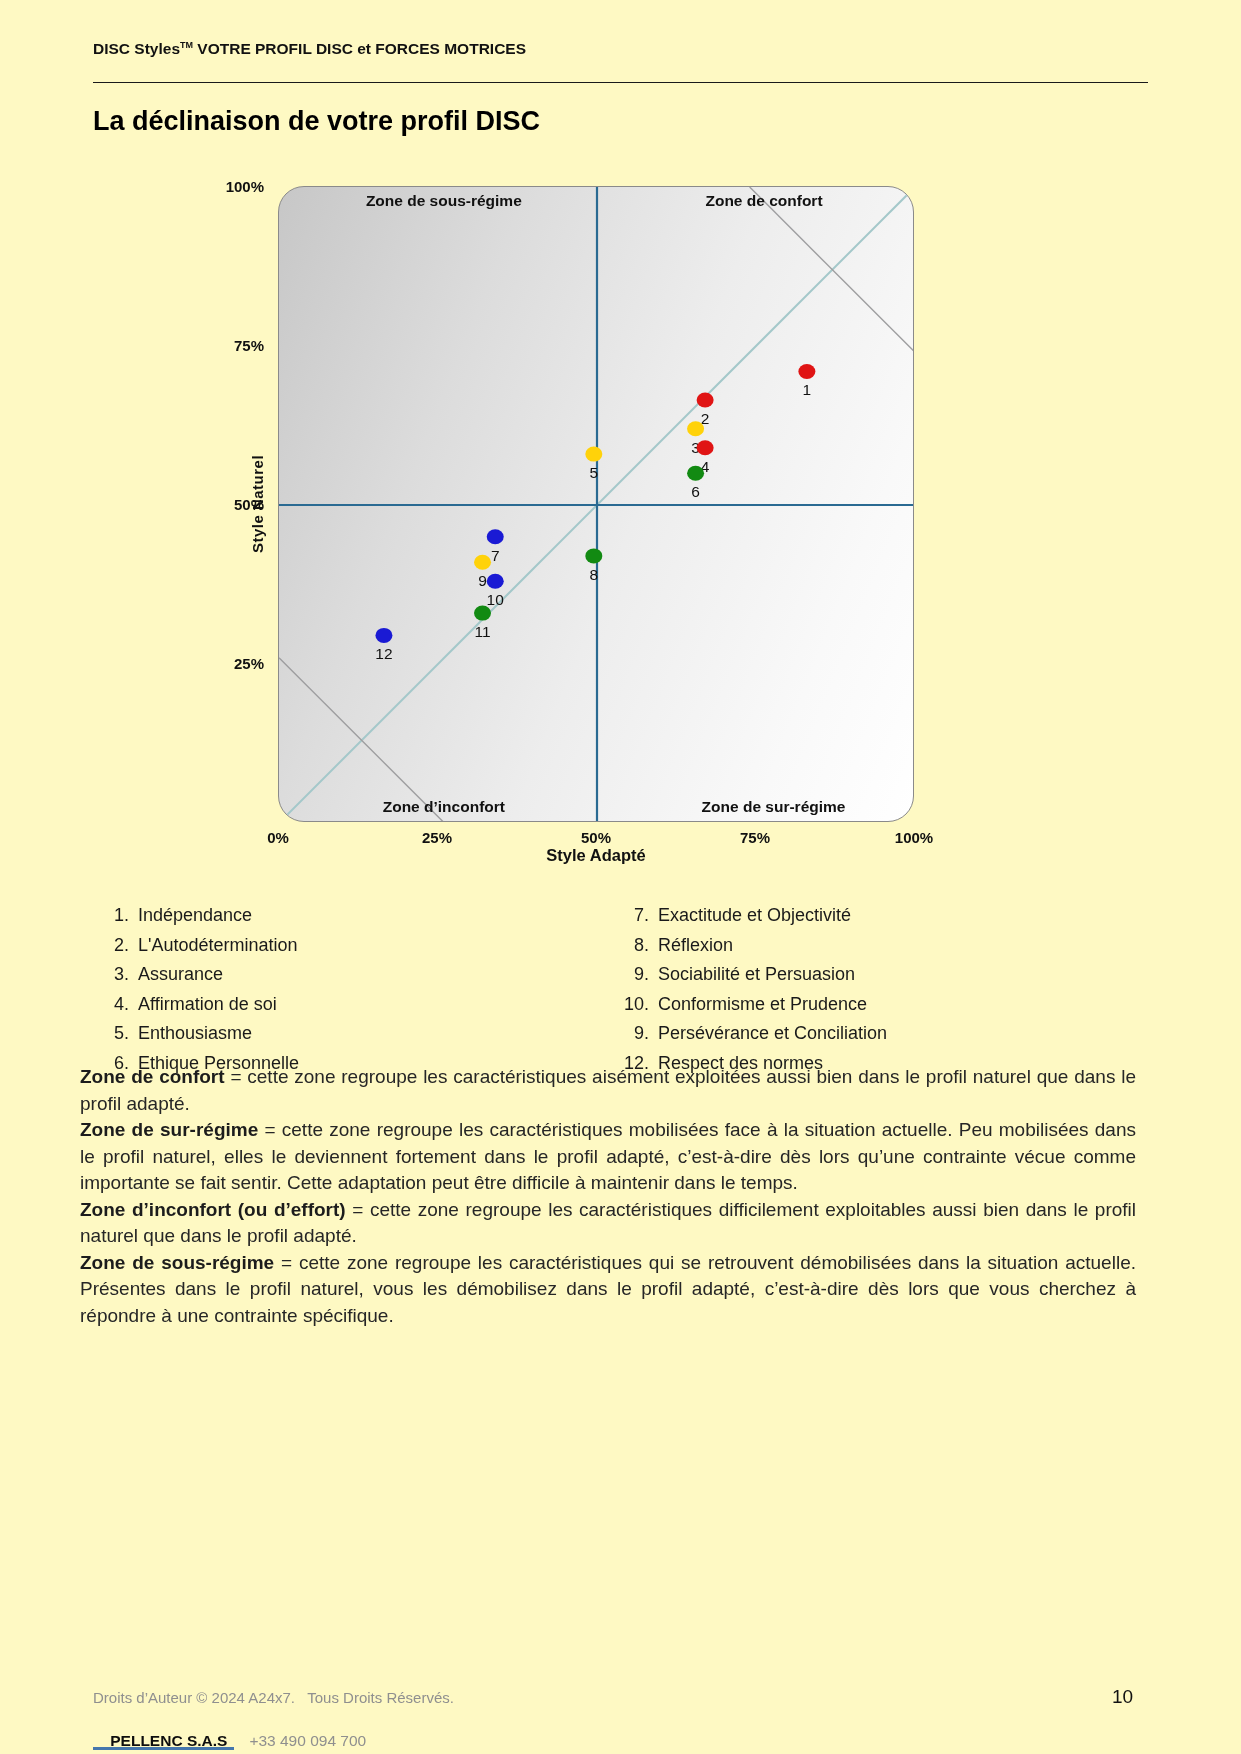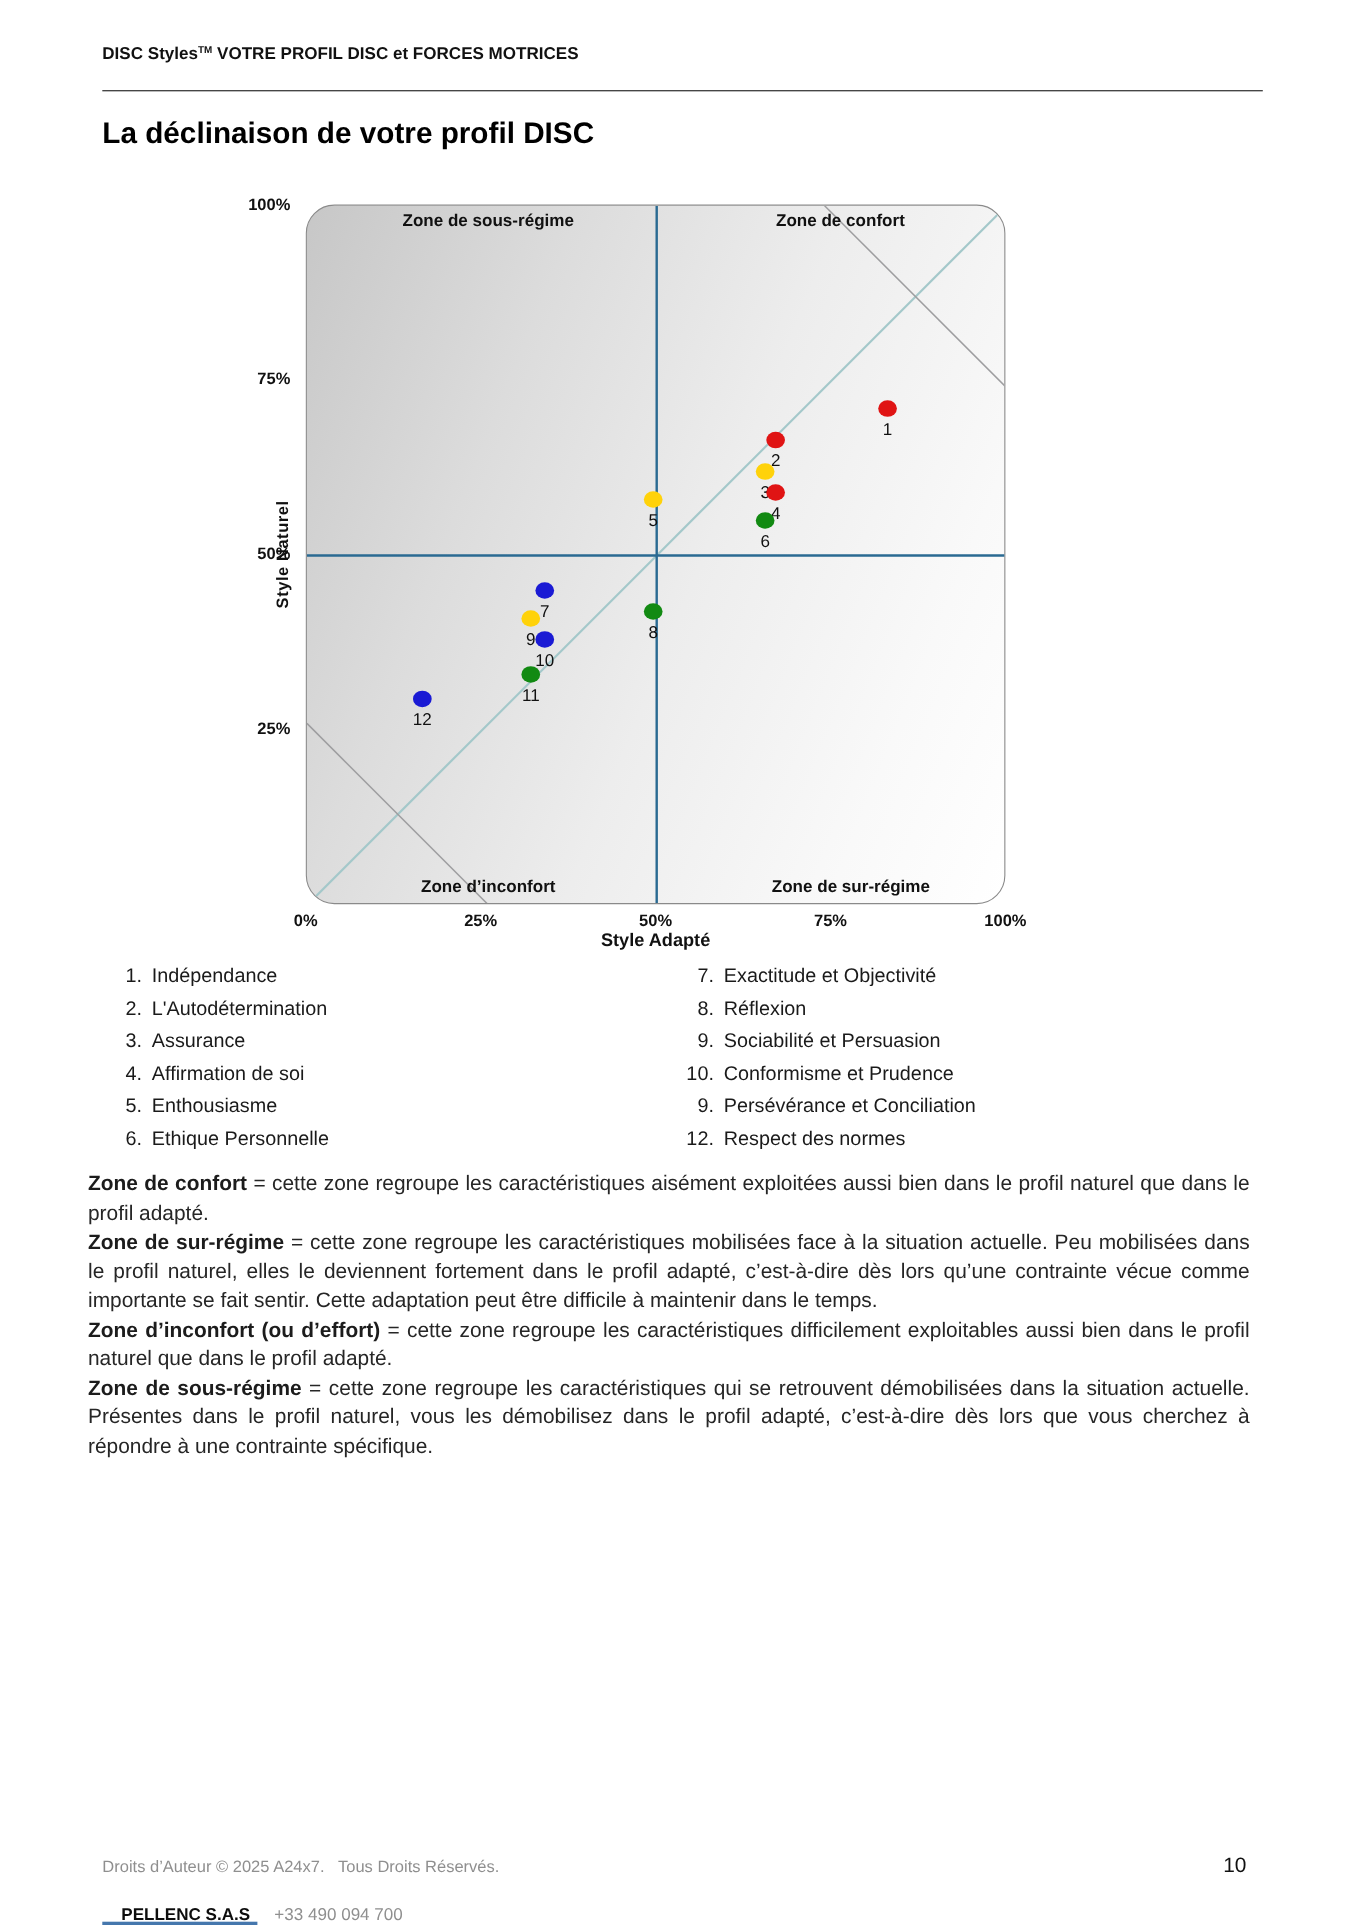--- a/index.html
+++ b/index.html
@@ -1,17 +1,17 @@
 <!DOCTYPE html>
 <html><head>
 <meta charset="utf-8">
 <style>
   html,body{margin:0;padding:0;background:#e9e9e9;}
   .page{
-    position:relative;width:1241px;height:1754px;background:#ffffff;
+    position:relative;width:1241px;height:1754px;background:#fef9c3;
     margin:0 auto;font-family:"Liberation Sans",sans-serif;color:#1a1a1a;overflow:hidden;
   }
   
   .hdr{position:absolute;left:93px;top:40px;font-size:15.5px;font-weight:bold;color:#111;}
   .hdr sup{font-size:9px;vertical-align:6px;}
   .hdr-rule{position:absolute;left:93px;width:1055px;top:82px;border-top:1.6px solid #1a1a1a;}
   .title{position:absolute;left:93px;top:106px;font-size:27px;font-weight:bold;color:#000;}
 
   
   .chart-area{position:absolute;left:278px;top:186px;width:636px;height:636px;}
@@ -34,21 +34,21 @@
   .tick{position:absolute;font-size:15px;font-weight:bold;color:#111;white-space:nowrap;}
   .tick.y{left:-66px;width:52px;text-align:right;transform:translateY(-50%);}
   .tick.x{top:643px;transform:translateX(-50%);}
 
   
   .legend-col{position:absolute;top:877px;}
   .legend-col.c1{left:93px;}
   .legend-col.c2{left:613px;}
   .legend-row{display:flex;align-items:baseline;height:29.6px;font-size:18px;color:#1a1a1a;}
   .legend-num{width:36px;text-align:right;flex:0 0 36px;}
-  .legend-label{margin-left:9px;white-space:nowrap;}
+  .legend-label{margin-left:9px;white-space:nowrap;margin-top:28px;}
 
   
   .body-text{position:absolute;left:80px;top:1064px;width:1056px;font-size:19px;line-height:26.5px;
     color:#262626;text-align:justify;}
   .body-text p{margin:0;}
   .body-text p.closing{margin-top:12px;}
   .lead{font-weight:bold;color:#1c1c1c;}
 
   
   .footer-copy{position:absolute;left:93px;top:1689px;font-size:15px;color:#8f8f8f;white-space:pre-wrap;}
@@ -179,20 +179,20 @@
       </div>
     </div>
 
   <div class="body-text" id="body-text">
       <p><span class="lead">Zone de confort</span> = cette zone regroupe les caractéristiques aisément exploitées aussi bien dans le profil naturel que dans le profil adapté.</p>
       <p><span class="lead">Zone de sur-régime</span> = cette zone regroupe les caractéristiques mobilisées face à la situation actuelle.  Peu mobilisées dans le profil naturel, elles le deviennent fortement dans le profil adapté, c’est-à-dire dès lors qu’une contrainte vécue comme importante se fait sentir. Cette adaptation peut être difficile à maintenir dans le temps.</p>
       <p><span class="lead">Zone d’inconfort (ou d’effort)</span> = cette zone regroupe les caractéristiques difficilement exploitables aussi bien dans le profil naturel que dans le profil adapté.</p>
       <p><span class="lead">Zone de sous-régime</span> = cette zone regroupe les caractéristiques qui se retrouvent démobilisées dans la situation actuelle. Présentes dans le profil naturel, vous les démobilisez dans le profil adapté, c’est-à-dire dès lors que vous cherchez à répondre à une contrainte spécifique.</p>
     </div>
 
-  <div class="footer-copy">Droits d’Auteur © 2025 A24x7.   Tous Droits Réservés.</div>
+  <div class="footer-copy">Droits d’Auteur © 2024 A24x7.   Tous Droits Réservés.</div>
   <div class="footer-co">
     <b>PELLENC S.A.S</b><span class="phone">+33 490 094 700</span>
   </div>
   <div class="page-num">10</div>
   <div class="brand-bar"></div>
 
 </div>
 
 </body></html>

